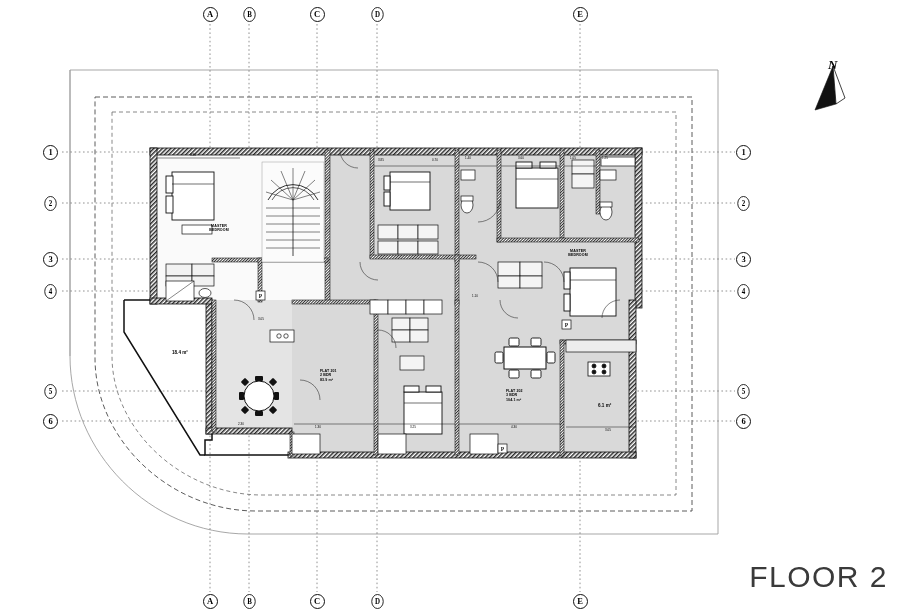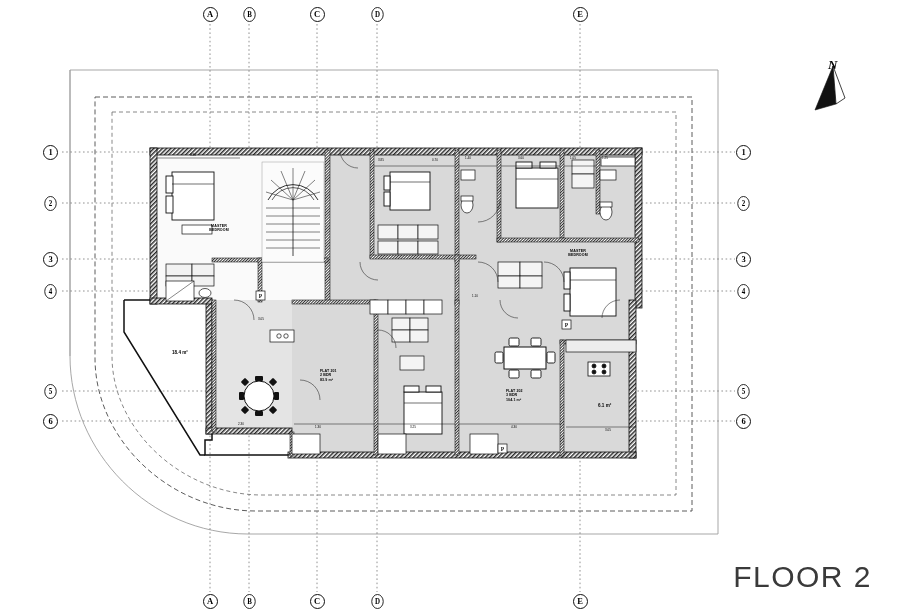--- a/index.html
+++ b/index.html
@@ -34,21 +34,21 @@
     position:absolute;font-size:4.6px;font-weight:bold;color:#000;
     white-space:nowrap;
   }
   .dim{
     position:absolute;font-size:3px;color:#000;white-space:nowrap;
     font-family:"Liberation Sans","DejaVu Sans",sans-serif;
   }
 
   
   #title{
-    position:absolute;right:28px;bottom:20px;
+    position:absolute;right:12px;bottom:20px;
     font-size:30px;letter-spacing:1.5px;color:#3a3a3a;
     font-weight:300;font-family:"Liberation Sans","DejaVu Sans",sans-serif;
     white-space:nowrap;
   }
   #northN{
     position:absolute;left:828px;top:57px;font-size:13px;font-weight:bold;
     font-family:"Liberation Serif","DejaVu Serif",serif;color:#000;
     font-style:italic;
   }
 </style>

